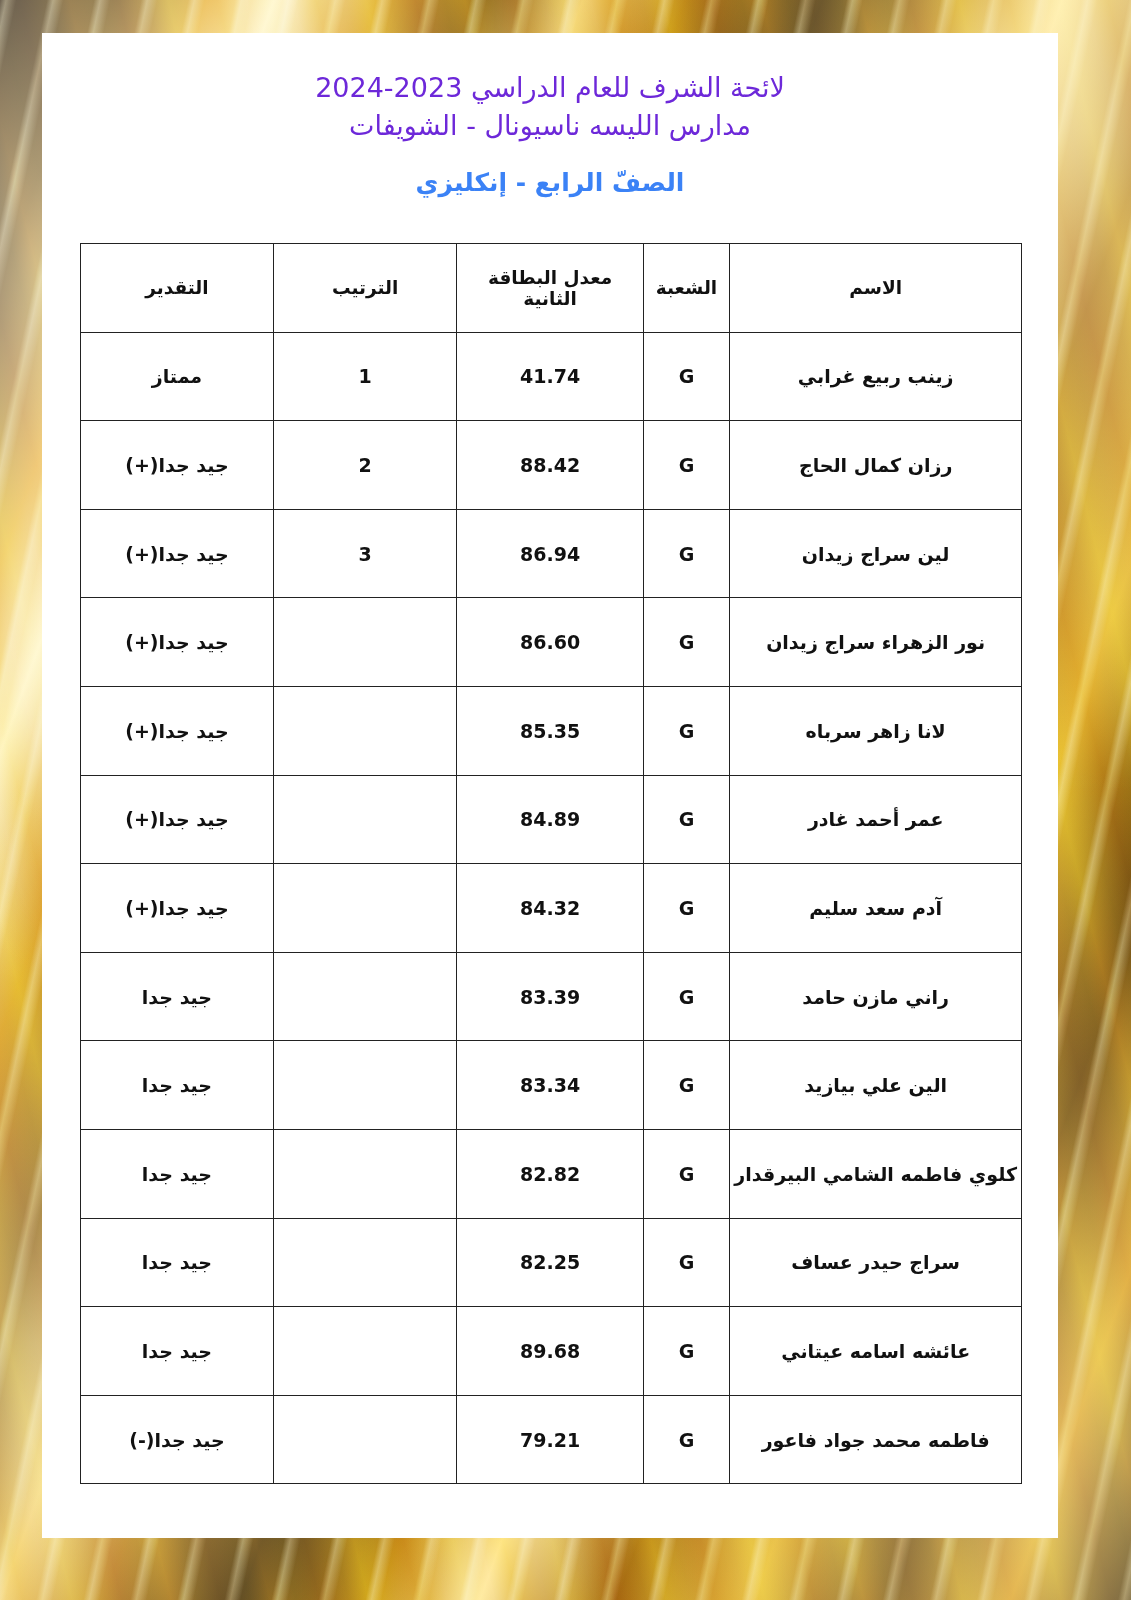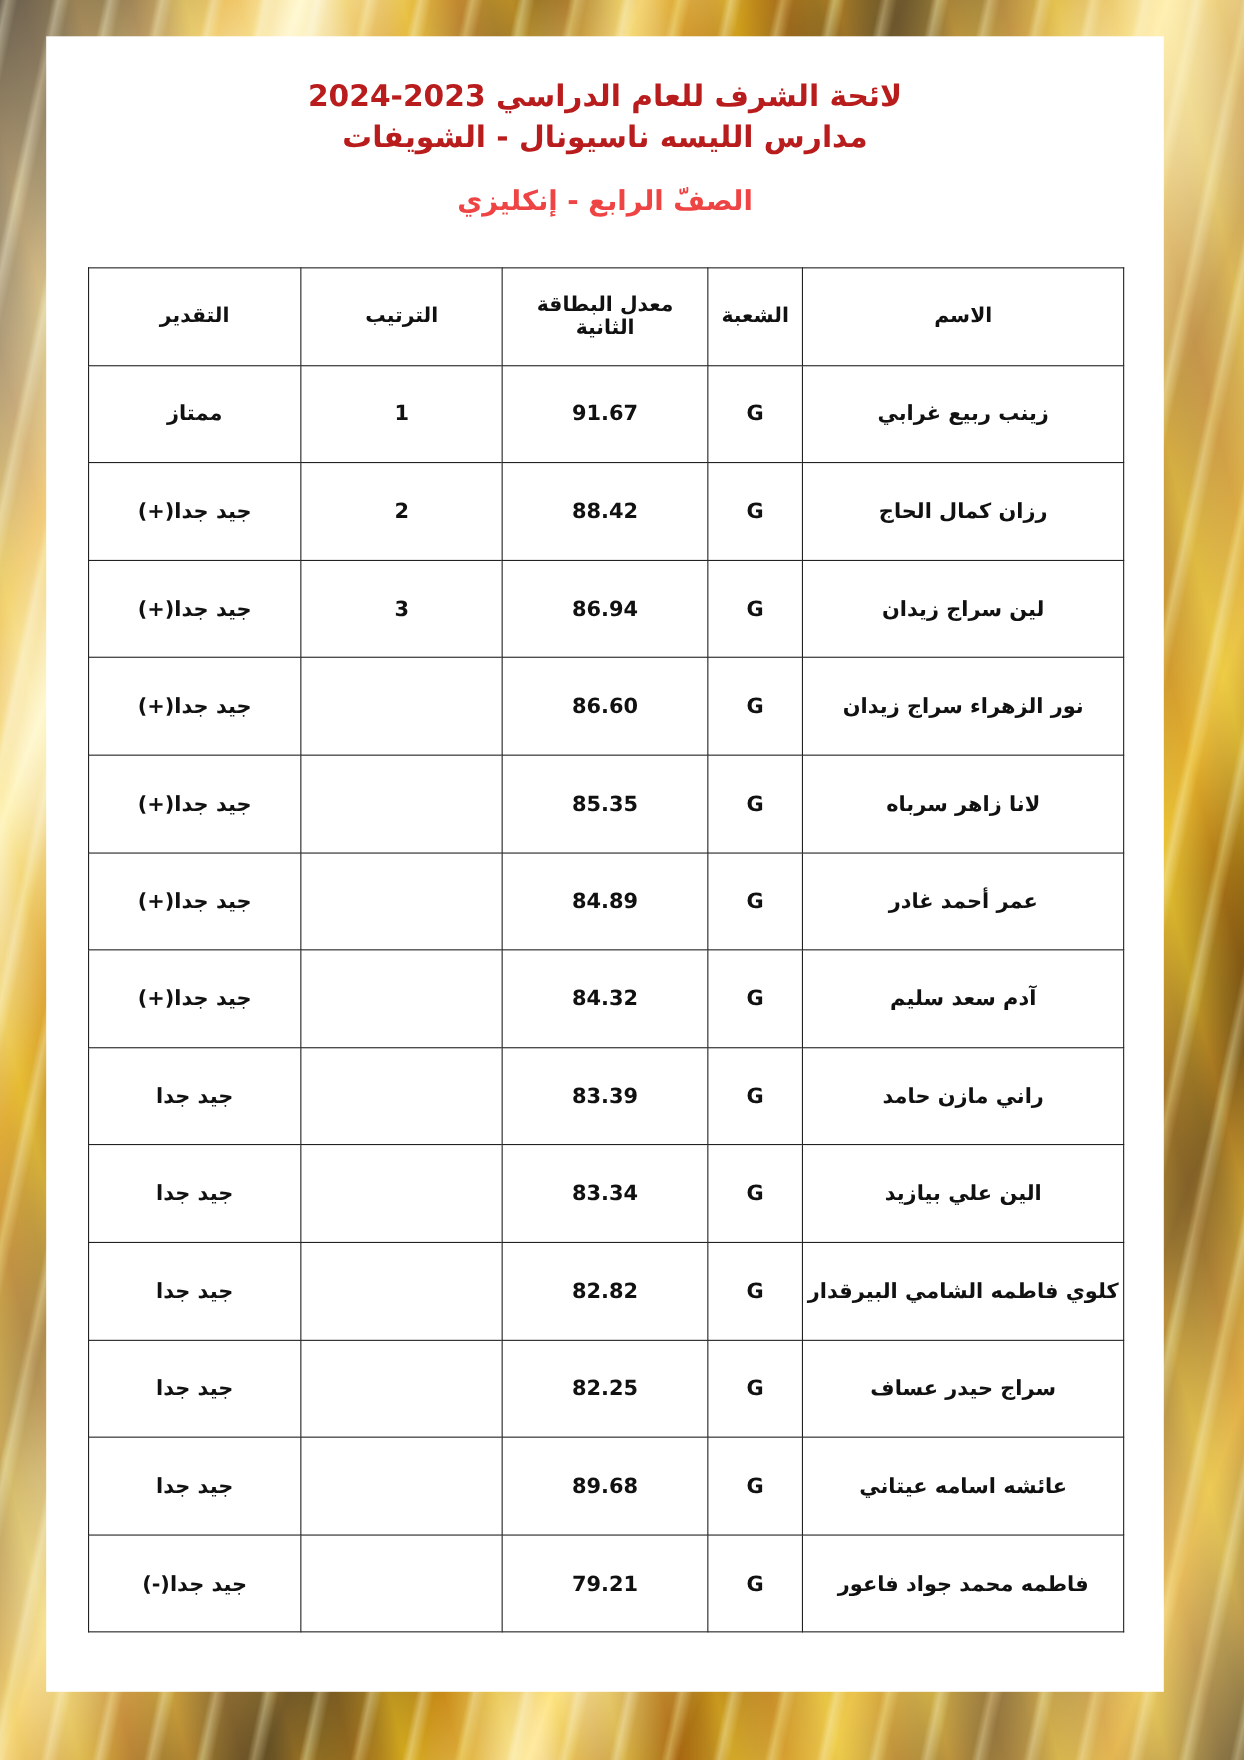--- a/index.html
+++ b/index.html
@@ -73,30 +73,30 @@
     height: 1505px;
     background: #ffffff;
   }
 
   .doc-header {
     padding-top: 36px;
     text-align: center;
   }
   .title-line {
     font-size: 27px;
-    font-weight: bold;
-    color: #b91c1c;
+    font-weight: normal;
+    color: #6d28d9;
     line-height: 1.42;
     letter-spacing: 0;
   }
   .subtitle {
     margin-top: 22px;
     font-size: 25px;
     font-weight: bold;
-    color: #ef4444;
+    color: #3b82f6;
   }
 
   
   .table-wrap {
     margin: 46px 36px 0 38px;
   }
   table.honor {
     width: 100%;
     border-collapse: collapse;
     table-layout: fixed;
@@ -164,21 +164,21 @@
             <th>الشعبة</th>
             <th>معدل البطاقة الثانية</th>
             <th>الترتيب</th>
             <th>التقدير</th>
           </tr>
         </thead>
         <tbody>
           <tr>
             <td class="c-name">زينب ربيع  غرابي</td>
             <td class="c-sec">G</td>
-            <td class="c-avg">91.67</td>
+            <td class="c-avg">41.74</td>
             <td class="c-rank">1</td>
             <td class="c-grade">ممتاز</td>
           </tr>
           <tr>
             <td class="c-name">رزان كمال  الحاج</td>
             <td class="c-sec">G</td>
             <td class="c-avg">88.42</td>
             <td class="c-rank">2</td>
             <td class="c-grade">جيد جدا(+)</td>
           </tr>

